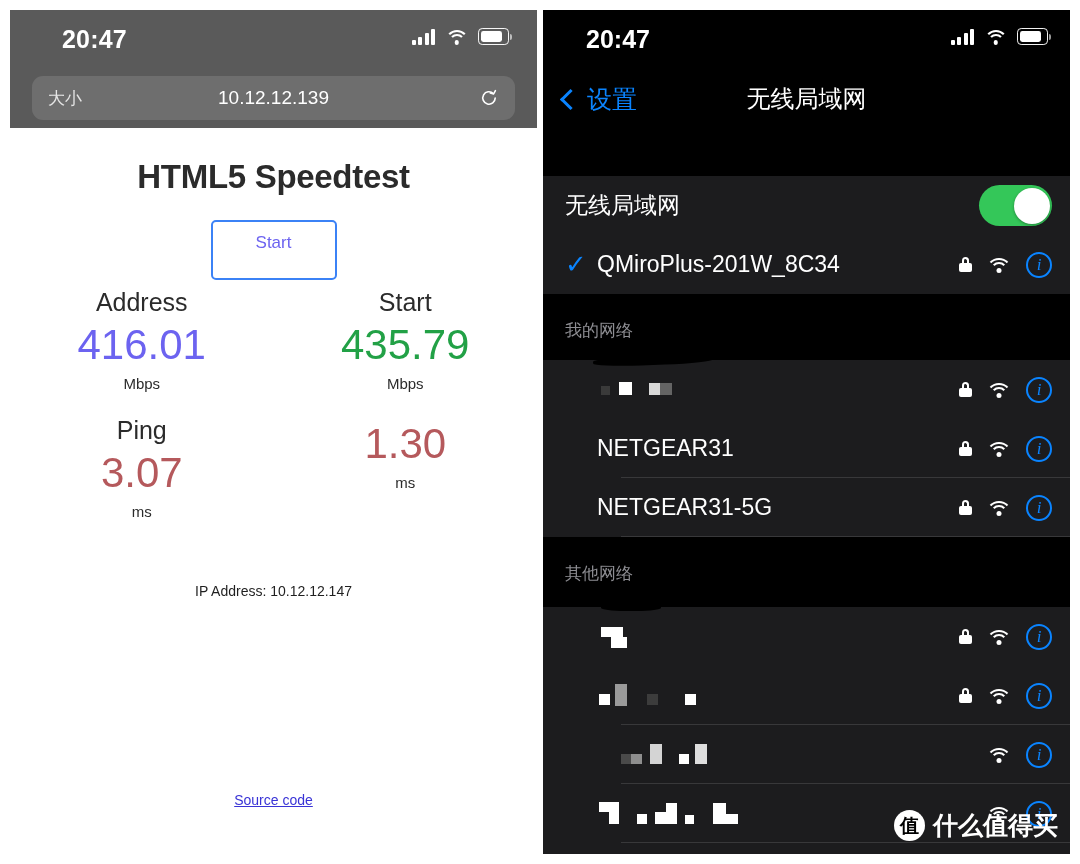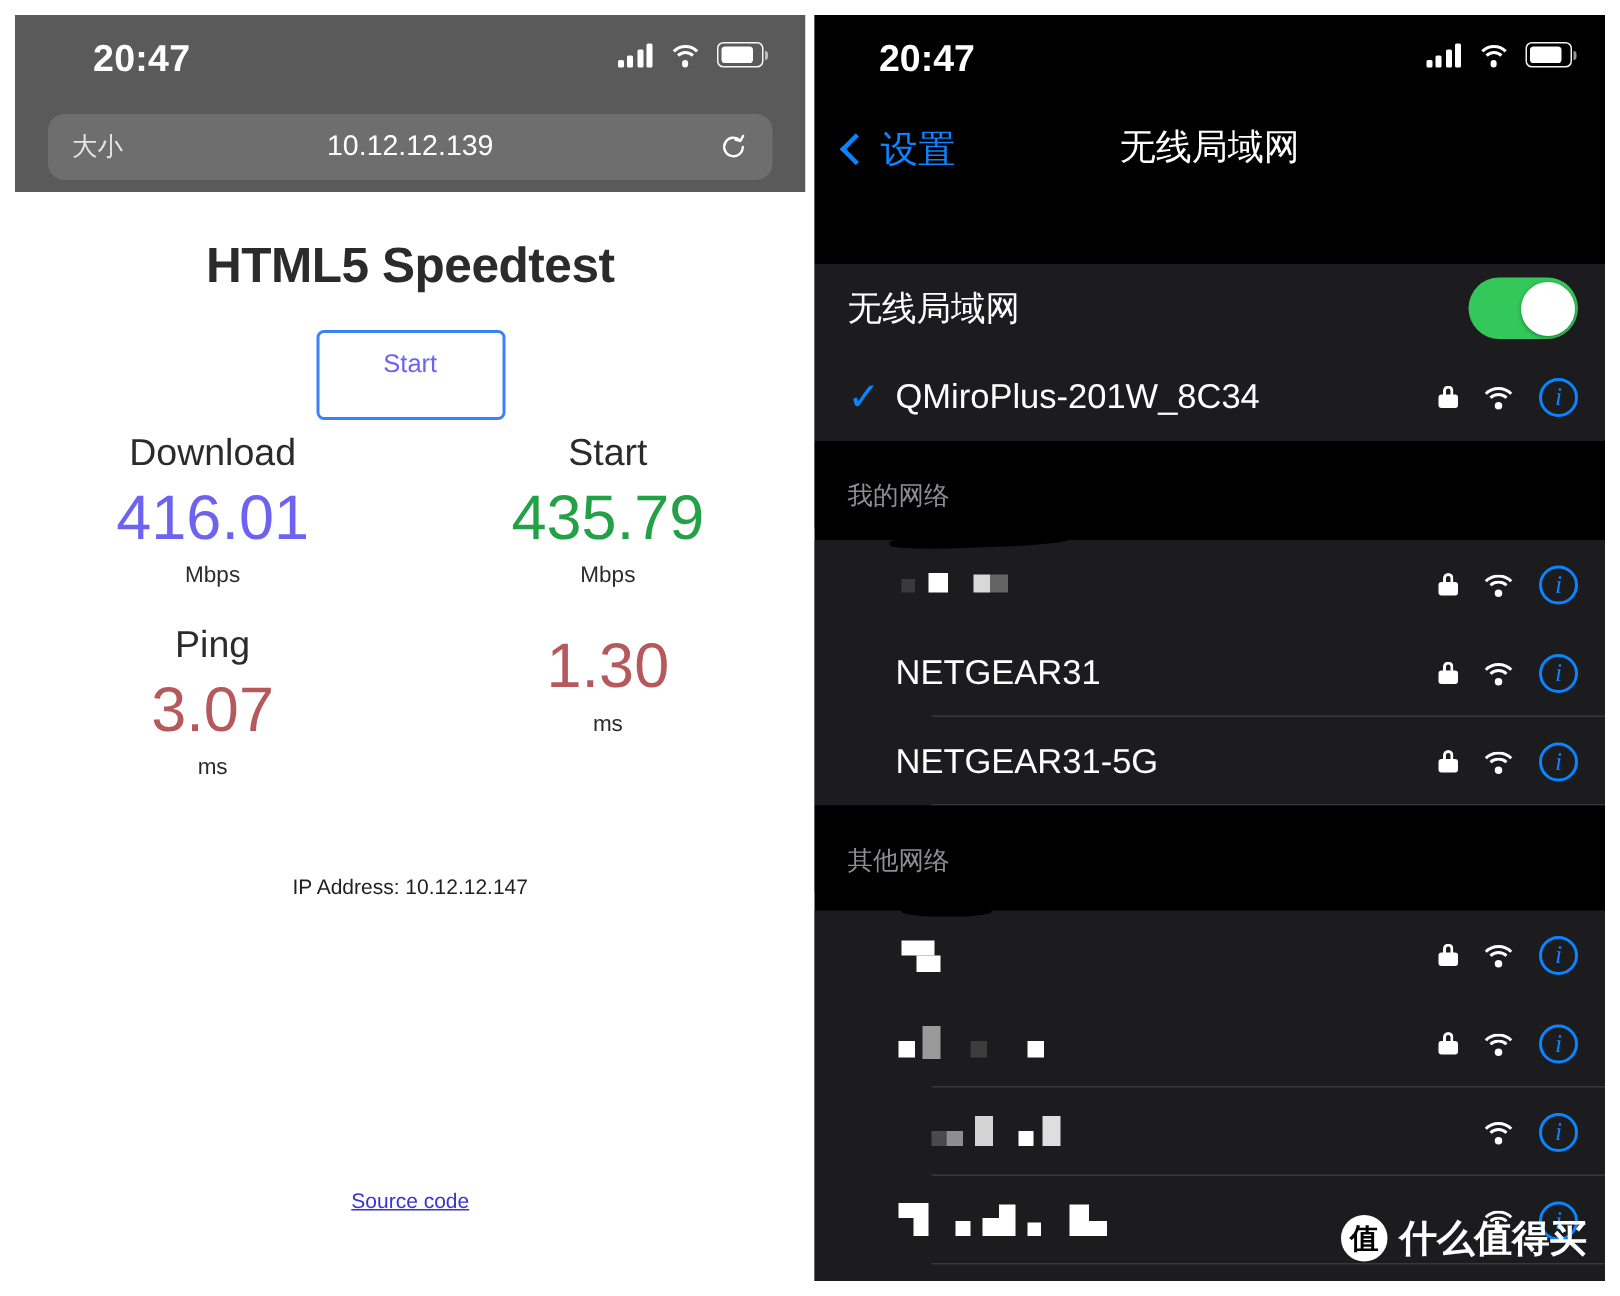--- a/index.html
+++ b/index.html
@@ -195,21 +195,21 @@
     </div>
 
     <div class="l-body">
       <div class="st-title">HTML5 Speedtest</div>
 
       <div class="start-btn">Start</div>
 
       <div class="metrics">
         <div class="mrow">
           <div class="mcell">
-            <div class="mlabel">Download</div>
+            <div class="mlabel">Address</div>
             <div class="mvalue" style="color:#6c63f0">416.01</div>
             <div class="munit">Mbps</div>
           </div>
           <div class="mcell">
             <div class="mlabel">Start</div>
             <div class="mvalue" style="color:#22a146">435.79</div>
             <div class="munit">Mbps</div>
           </div>
         </div>
         <div class="mrow second">

